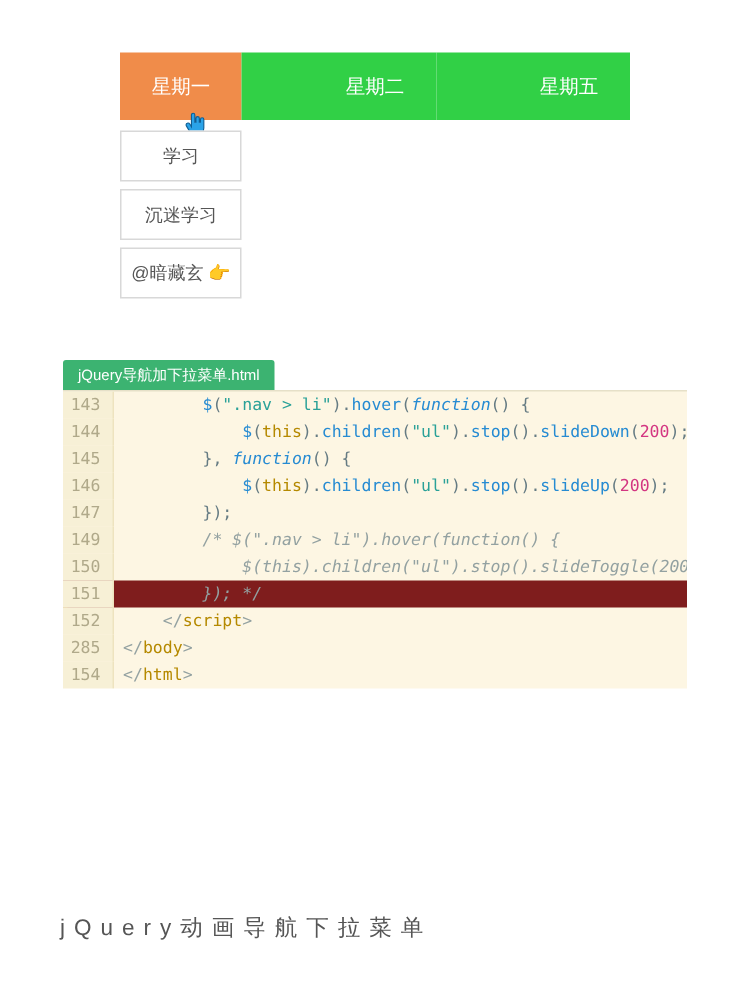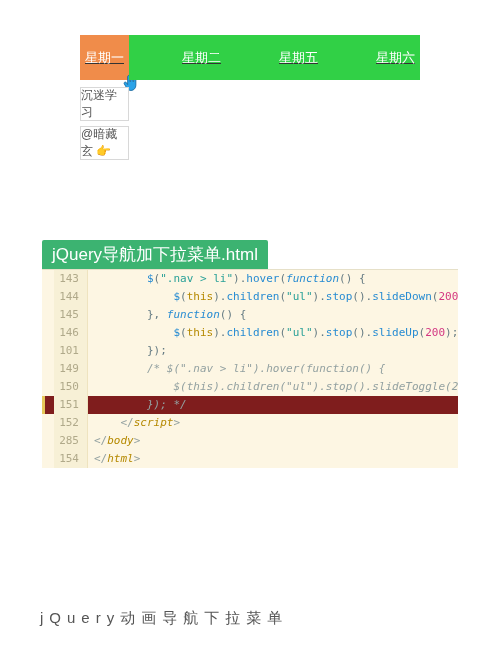--- a/index.html
+++ b/index.html
@@ -10,21 +10,20 @@
     background: #ffffff;
     font-family: "Microsoft YaHei", "Helvetica Neue", Arial, sans-serif;
     font-size: 14px;
     color: #333;
     position: relative;
   }
 
   
   .demo-wrap {
     padding: 35px 80px 10px 80px;
-    text-decoration: underline;
   }
   .nav {
     display: flex;
     list-style: none;
     padding: 0;
     margin: 0;
     height: 45px;
   }
   .nav-tab {
     flex: 1;
@@ -72,39 +71,38 @@
   .demo-spacer { height: 150px; }
 
   
   .editor-block {
     margin: 0 42px 0 42px;
   }
   .file-tab {
     display: inline-block;
     background: #3cb371;
     color: #fff;
-    font-size: 17px;
+    font-size: 10px;
     padding: 3px 10px;
     border-top-left-radius: 2px;
     border-top-right-radius: 2px;
   }
   .code-area {
     background: #fdf6e3;
     font-family: Consolas, Menlo, monospace;
     font-size: 11px;
     line-height: 18px;
     position: relative;
     overflow: hidden;
     border-top: 1px solid #e6e0c8;
   }
   .code-line {
     display: flex;
     height: 18px;
     white-space: pre;
-    padding-left: 12px;
   }
   .code-line.hl { background: #7f1d1d; box-shadow: inset 3px 0 0 #e6c85a; }
   .ln {
     width: 34px;
     text-align: right;
     padding-right: 8px;
     color: #b0a98a;
     background: #f7f0d6;
     flex-shrink: 0;
     border-right: 1px solid #eee3bf;
@@ -113,21 +111,21 @@
 
   
   .tk-fn    { color: #268bd2; }  
   .tk-pn    { color: #657b83; }  
   .tk-str   { color: #2aa198; }  
   .tk-key   { color: #268bd2; font-style: italic; }  
   .tk-this  { color: #b58900; }  
   .tk-num   { color: #d33682; }
   .tk-cmt   { color: #93a1a1; font-style: italic; }
   .tk-slash { color: #93a1a1; }
-  .tk-tagname { color: #b58900; font-style: italic; }
+  .tk-tagname { color: #b58900; }
 
   
   .caption {
     position: absolute;
     bottom: 38px;
     left: 40px;
     letter-spacing: 6px;
     color: #555;
     font-size: 15px;
   }
@@ -139,50 +137,50 @@
   <ul class="nav">
     <li class="nav-tab active">
       <span>星期一</span>
 
       <svg class="cursor" viewBox="0 0 24 24">
         <path fill="#2aa3e8" stroke="#0f5e94" stroke-width="1" d="M9 2c.8 0 1.5.7 1.5 1.5V10h1V6.5c0-.8.7-1.5 1.5-1.5s1.5.7 1.5 1.5V10h1V7.5c0-.8.7-1.5 1.5-1.5S18.5 6.7 18.5 7.5V15c0 3.5-2.5 7-6.5 7-3 0-4.6-1.4-6-3.7L3 13.2c-.5-.8-.2-1.9.7-2.3.8-.4 1.8-.1 2.3.7L7.5 14V3.5C7.5 2.7 8.2 2 9 2z"></path>
       </svg>
 
       <ul class="dropdown">
         <li>
+            <span>学习</span>
+          </li>
+        <li>
             <span>沉迷学习</span>
           </li>
         <li>
             <span>@暗藏玄 👉</span>
           </li>
       </ul>
     </li>
     <li class="nav-tab inactive">
       <span>星期二</span>
     </li>
     <li class="nav-tab inactive">
       <span>星期五</span>
-    </li>
-    <li class="nav-tab inactive">
-      <span>星期六</span>
     </li>
   </ul>
   <div class="demo-spacer"></div>
 </div>
 
 <div class="editor-block">
   <div class="file-tab">
     <span>jQuery导航加下拉菜单.html</span>
   </div>
   <div class="code-area" id="code-area">
       <div class="code-line"><div class="ln">143</div><div class="code"><span class="tk-pn">        </span><span class="tk-fn">$</span><span class="tk-pn">(</span><span class="tk-str">".nav &gt; li"</span><span class="tk-pn">).</span><span class="tk-fn">hover</span><span class="tk-pn">(</span><span class="tk-key">function</span><span class="tk-pn">() {</span></div></div>
       <div class="code-line"><div class="ln">144</div><div class="code"><span class="tk-pn">            </span><span class="tk-fn">$</span><span class="tk-pn">(</span><span class="tk-this">this</span><span class="tk-pn">).</span><span class="tk-fn">children</span><span class="tk-pn">(</span><span class="tk-str">"ul"</span><span class="tk-pn">).</span><span class="tk-fn">stop</span><span class="tk-pn">().</span><span class="tk-fn">slideDown</span><span class="tk-pn">(</span><span class="tk-num">200</span><span class="tk-pn">);</span></div></div>
       <div class="code-line"><div class="ln">145</div><div class="code"><span class="tk-pn">        }, </span><span class="tk-key">function</span><span class="tk-pn">() {</span></div></div>
       <div class="code-line"><div class="ln">146</div><div class="code"><span class="tk-pn">            </span><span class="tk-fn">$</span><span class="tk-pn">(</span><span class="tk-this">this</span><span class="tk-pn">).</span><span class="tk-fn">children</span><span class="tk-pn">(</span><span class="tk-str">"ul"</span><span class="tk-pn">).</span><span class="tk-fn">stop</span><span class="tk-pn">().</span><span class="tk-fn">slideUp</span><span class="tk-pn">(</span><span class="tk-num">200</span><span class="tk-pn">);</span></div></div>
-      <div class="code-line"><div class="ln">101</div><div class="code"><span class="tk-pn">        });</span></div></div>
+      <div class="code-line"><div class="ln">147</div><div class="code"><span class="tk-pn">        });</span></div></div>
       <div class="code-line"><div class="ln">149</div><div class="code"><span class="tk-pn">        </span><span class="tk-cmt">/* $(".nav &gt; li").hover(function() {</span></div></div>
       <div class="code-line"><div class="ln">150</div><div class="code"><span class="tk-pn">            </span><span class="tk-cmt">$(this).children("ul").stop().slideToggle(200);</span></div></div>
       <div class="code-line hl"><div class="ln">151</div><div class="code"><span class="tk-pn">        </span><span class="tk-cmt">}); */</span></div></div>
       <div class="code-line"><div class="ln">152</div><div class="code"><span class="tk-pn">    </span><span class="tk-slash">&lt;/</span><span class="tk-tagname">script</span><span class="tk-slash">&gt;</span></div></div>
       <div class="code-line"><div class="ln">285</div><div class="code"><span class="tk-slash">&lt;/</span><span class="tk-tagname">body</span><span class="tk-slash">&gt;</span></div></div>
       <div class="code-line"><div class="ln">154</div><div class="code"><span class="tk-slash">&lt;/</span><span class="tk-tagname">html</span><span class="tk-slash">&gt;</span></div></div>
     </div>
 </div>
 
 <div class="caption">

